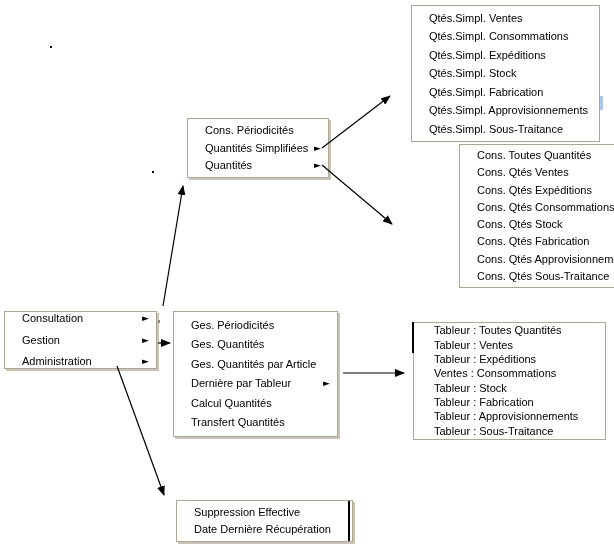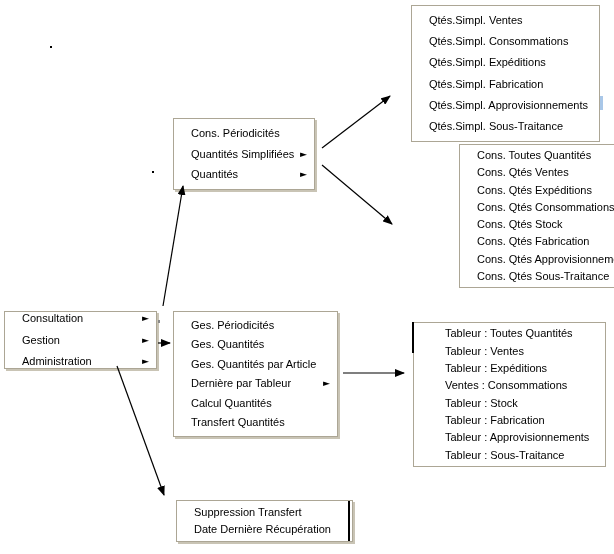--- a/index.html
+++ b/index.html
@@ -44,26 +44,26 @@
   .artifact { position: absolute; }
   #art-line-tableur { left: 412px; top: 322px; width: 2px; height: 31px; background: #000; }
   #art-line-bottom  { left: 348px; top: 501px; width: 2px; height: 40px; background: #000; }
   #art-dot-1 { left: 50px;  top: 46px;  width: 2px; height: 2px; background: #000; }
   #art-dot-2 { left: 152px; top: 171px; width: 2px; height: 2px; background: #000; }
   #art-dot-3 { left: 158px; top: 320px; width: 2px; height: 3px; background: #8a8a8a; }
   #art-blue  { left: 600px; top: 96px;  width: 3px; height: 14px; background: #a9c7e8; }
 
   
   #box-root          { left: 4px;   top: 311px; width: 153px; height: 58px; justify-content: space-between;  }
-  #box-consultation  { left: 173px; top: 118px; width: 142px; height: 72px;  }
+  #box-consultation  { left: 187px; top: 118px; width: 142px; height: 60px;  }
   #box-gestion       { left: 173px; top: 311px; width: 165px; height: 126px; }
   #box-administration{ left: 176px; top: 500px; width: 177px; height: 42px;  }
   #box-qsimpl        { left: 411px; top: 5px;   width: 189px; height: 137px; }
   #box-quantites     { left: 411px; top: 144px; width: 189px; height: 144px; margin-left: 48px; }
-  #box-tableur       { left: 413px; top: 322px; width: 193px; height: 145px; padding-left: 14px; }
+  #box-tableur       { left: 413px; top: 322px; width: 193px; height: 118px; padding-left: 3px; }
 </style>
 </head>
 <body>
 
 <div class="diagram">
 
   <div class="menu-box shadowed" id="box-root">
     <div class="mi">
       <span>Consultation</span>
       <span class="sub">►</span>
@@ -109,36 +109,39 @@
     <div class="mi">
       <span>Calcul Quantités</span>
     </div>
     <div class="mi">
       <span>Transfert Quantités</span>
     </div>
   </div>
 
   <div class="menu-box shadowed" id="box-administration">
     <div class="mi">
-      <span>Suppression Transfert</span>
+      <span>Suppression Effective</span>
     </div>
     <div class="mi">
       <span>Date Dernière Récupération</span>
     </div>
   </div>
 
   <div class="menu-box" id="box-qsimpl">
     <div class="mi">
       <span>Qtés.Simpl. Ventes</span>
     </div>
     <div class="mi">
       <span>Qtés.Simpl. Consommations</span>
     </div>
     <div class="mi">
       <span>Qtés.Simpl. Expéditions</span>
+    </div>
+    <div class="mi">
+      <span>Qtés.Simpl. Stock</span>
     </div>
     <div class="mi">
       <span>Qtés.Simpl. Fabrication</span>
     </div>
     <div class="mi">
       <span>Qtés.Simpl. Approvisionnements</span>
     </div>
     <div class="mi">
       <span>Qtés.Simpl. Sous-Traitance</span>
     </div>

